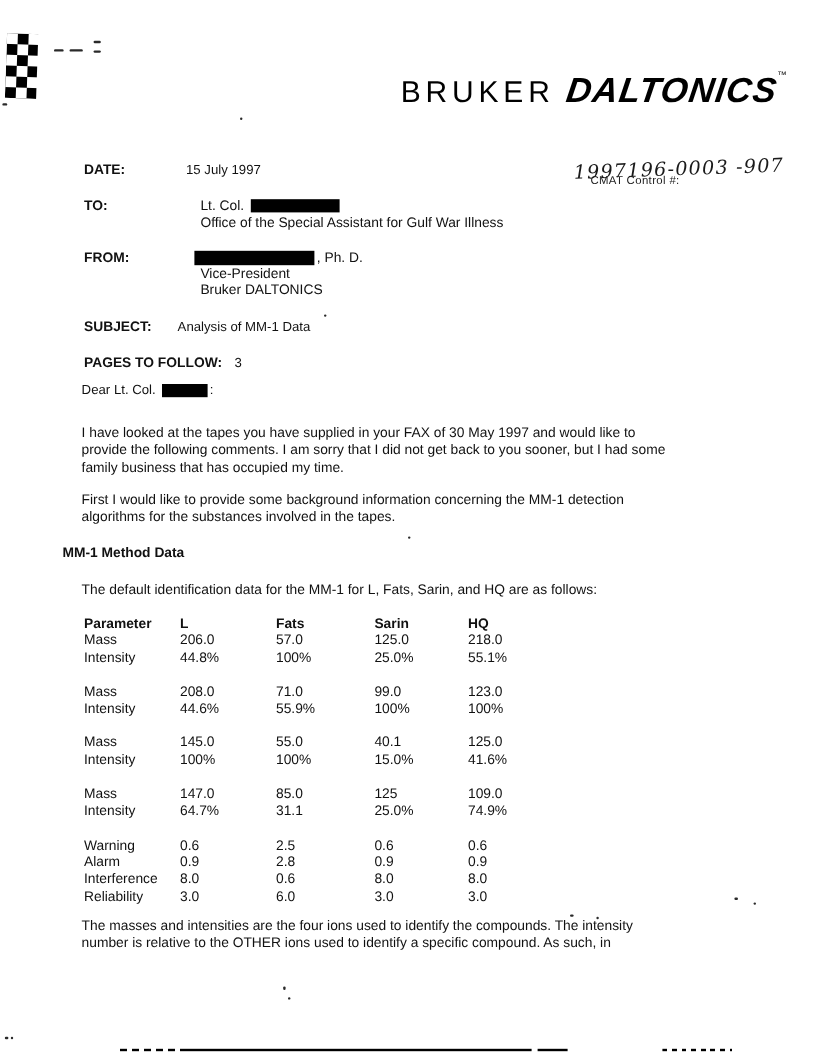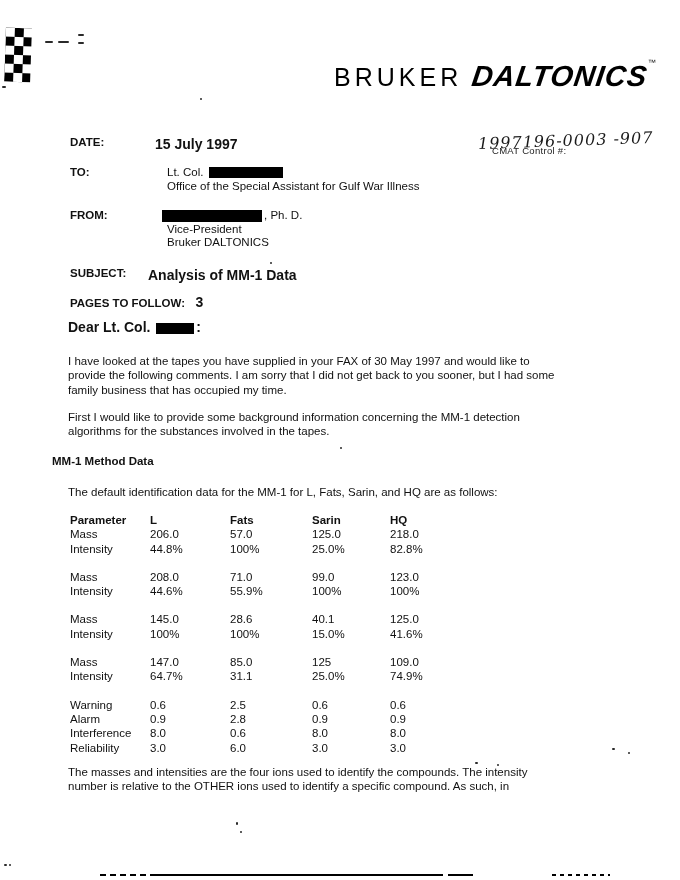--- a/index.html
+++ b/index.html
@@ -33,21 +33,21 @@
   .logo .tm { font-size:8px; vertical-align:top; position:relative; top:-2px; }
 
   .cmat-label { left:492px; top:115px; font-size:9.5px; color:#222; letter-spacing:0.3px;margin-top:30px; }
   .handwriting {
     left:478px; top:131px; font-family:"DejaVu Serif", serif;
     font-style:italic; font-size:16px; letter-spacing:1px;
     transform:rotate(-2deg); color:#1a1a1a; white-space:nowrap;
   }
 
   .lbl { font-weight:bold; font-size:11.5px; }
-  .val { font-size:14px;font-weight:bold; }
+  .val { font-size:11px; }
   .line { line-height:13.5px; font-size:11.5px;margin-left:12px; }
 
   .redact { display:inline-block; background:#000; vertical-align:middle; margin:0 2px; }
   .redact.to   { width:74px;  height:11px; }
   .redact.from { width:100px; height:12px; }
   .redact.dear { width:38px;  height:11px; }
 
   .para {
     left:68px; width:548px; font-size:11.5px; line-height:14.3px;
     white-space:pre-line;
@@ -142,21 +142,21 @@
         <span class="tcell">206.0</span>
         <span class="tcell">57.0</span>
         <span class="tcell">125.0</span>
         <span class="tcell">218.0</span>
       </div>
       <div class="trow">
         <span class="tcell tparam">Intensity</span>
         <span class="tcell">44.8%</span>
         <span class="tcell">100%</span>
         <span class="tcell">25.0%</span>
-        <span class="tcell">82.8%</span>
+        <span class="tcell">55.1%</span>
       </div>
     </div>
     <div class="tgroup">
       <div class="trow">
         <span class="tcell tparam">Mass</span>
         <span class="tcell">208.0</span>
         <span class="tcell">71.0</span>
         <span class="tcell">99.0</span>
         <span class="tcell">123.0</span>
       </div>
@@ -165,21 +165,21 @@
         <span class="tcell">44.6%</span>
         <span class="tcell">55.9%</span>
         <span class="tcell">100%</span>
         <span class="tcell">100%</span>
       </div>
     </div>
     <div class="tgroup">
       <div class="trow">
         <span class="tcell tparam">Mass</span>
         <span class="tcell">145.0</span>
-        <span class="tcell">28.6</span>
+        <span class="tcell">55.0</span>
         <span class="tcell">40.1</span>
         <span class="tcell">125.0</span>
       </div>
       <div class="trow">
         <span class="tcell tparam">Intensity</span>
         <span class="tcell">100%</span>
         <span class="tcell">100%</span>
         <span class="tcell">15.0%</span>
         <span class="tcell">41.6%</span>
       </div>

